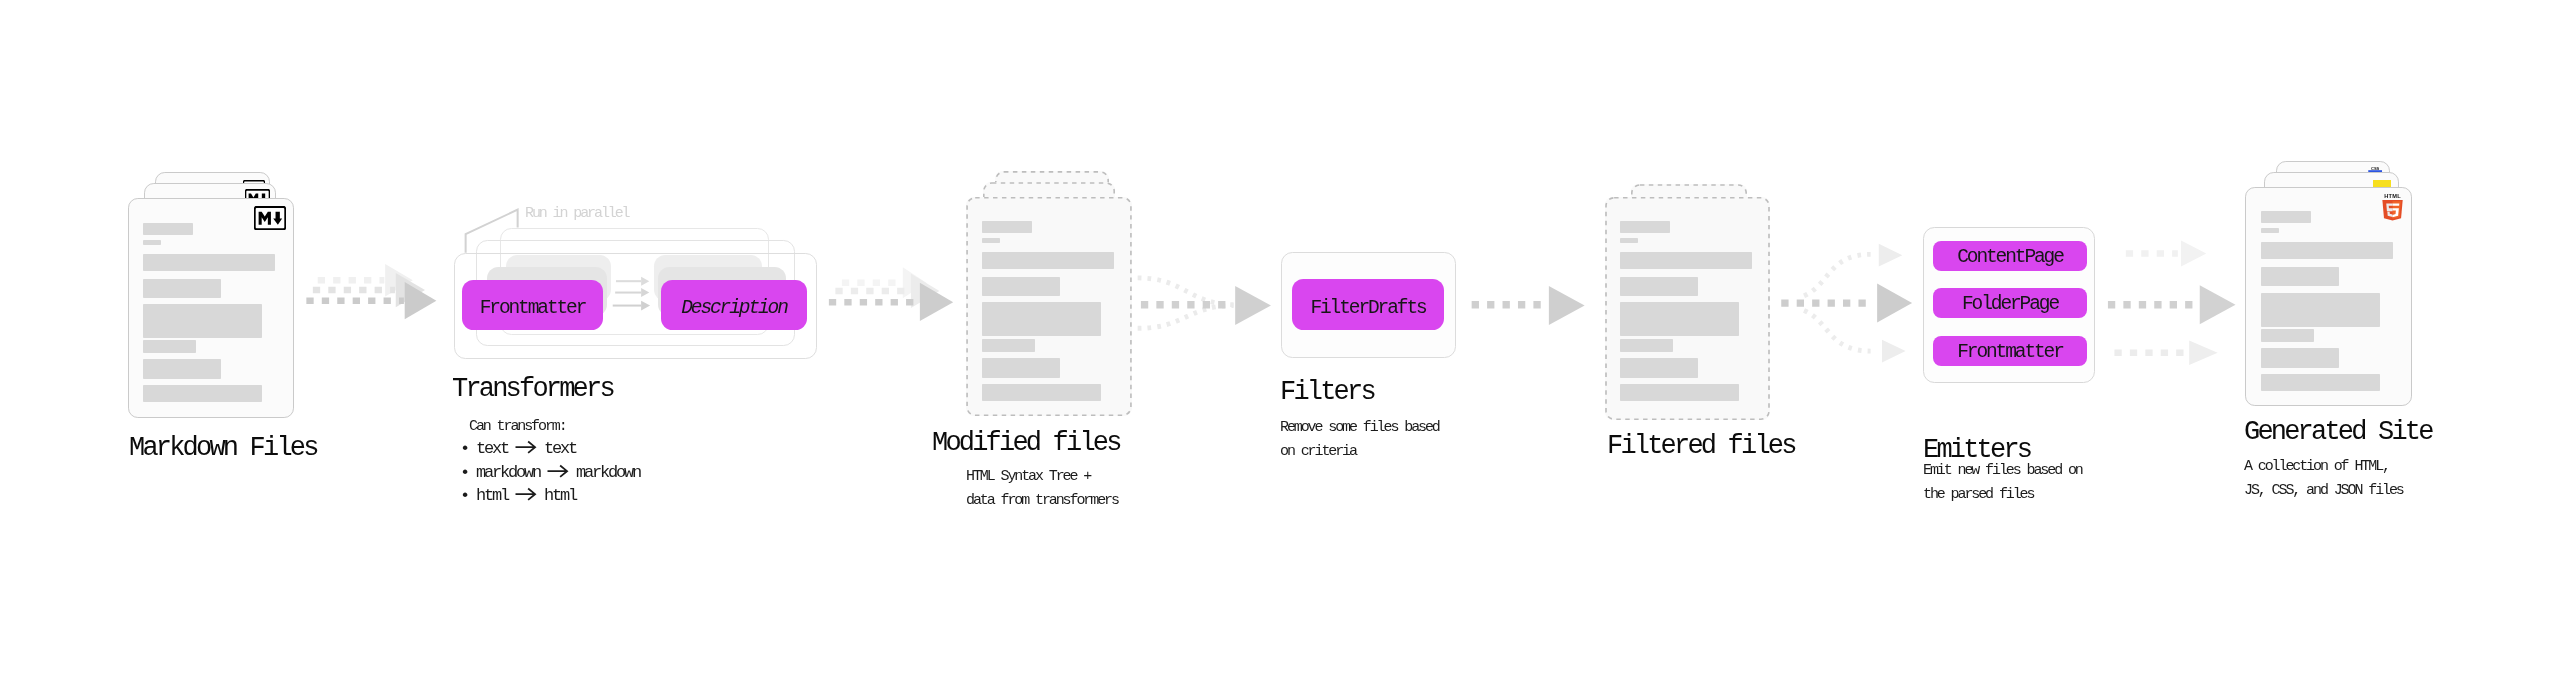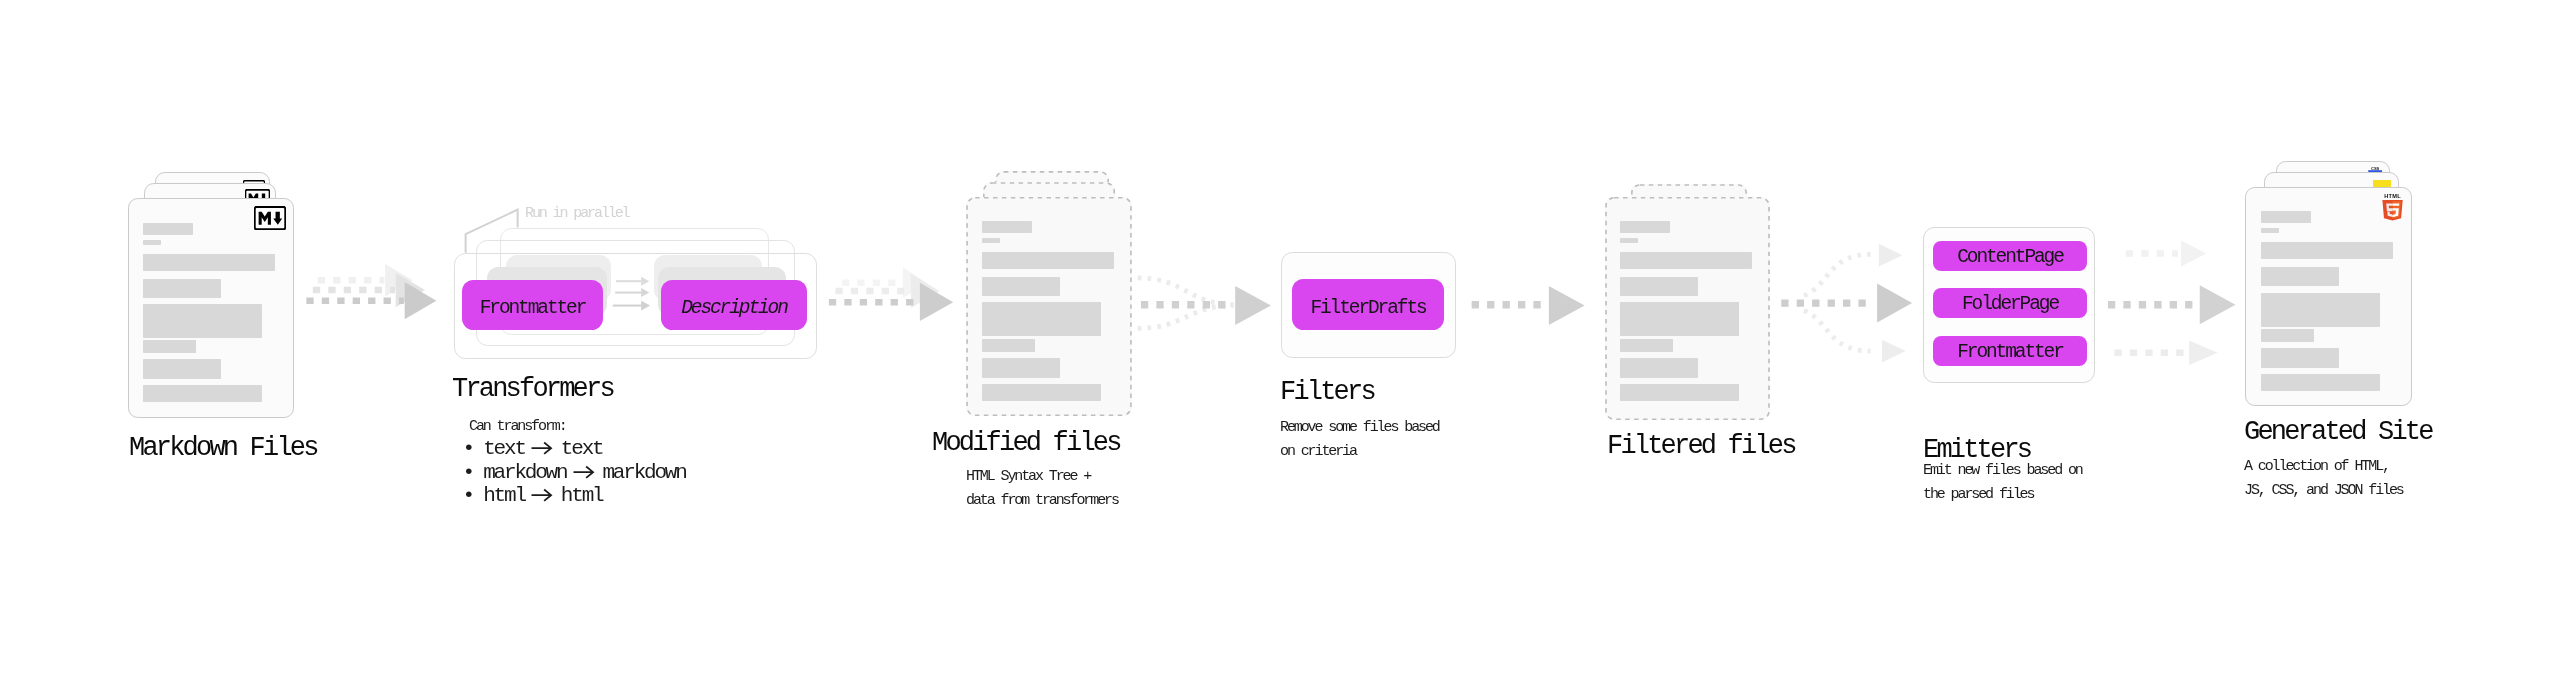--- a/index.html
+++ b/index.html
@@ -117,21 +117,21 @@
 <div class="box" style="left:476px;top:240px;width:319px;height:106px;border-color:#e3e3e3;"></div>
 <div class="box" style="left:454px;top:253px;width:363px;height:106px;"></div>
 <div class="ghost2" style="left:506px;top:255px;width:105px;height:46px;"></div>
 <div class="ghost2" style="left:654px;top:255px;width:108px;height:46px;"></div>
 <div class="ghost1" style="left:487px;top:267px;width:120px;height:49px;"></div>
 <div class="ghost1" style="left:658px;top:267px;width:128px;height:49px;"></div>
 <div class="btn" style="left:462px;top:280px;width:141px;height:50px;">Frontmatter</div>
 <div class="btn" style="left:661px;top:280px;width:146px;height:50px;font-style:italic;">Description</div>
 <div class="title" style="left:452px;top:376px;">Transformers</div>
 <div class="txt" style="left:452px;top:415px;margin-left:17px;">Can transform:</div>
-<div class="txt" style="left:452px;top:437px;font-size:21px;letter-spacing:-2.2px;"> • text<svg width="23" height="16.3" viewBox="0 0 28 20" style="vertical-align:-2.4px;margin:0 6.5px;">
+<div class="txt" style="left:452px;top:437px;font-size:17px;letter-spacing:-2.2px;"> • text<svg width="23" height="16.3" viewBox="0 0 28 20" style="vertical-align:-2.4px;margin:0 6.5px;">
       <path d="M0.5 10 H23 M16 3 L24.5 10 L16 17" stroke="#1c1c1c" stroke-width="2.2" fill="none"></path>
     </svg>text
  • markdown<svg width="23" height="16.3" viewBox="0 0 28 20" style="vertical-align:-2.4px;margin:0 6.5px;">
       <path d="M0.5 10 H23 M16 3 L24.5 10 L16 17" stroke="#1c1c1c" stroke-width="2.2" fill="none"></path>
     </svg>markdown
  • html<svg width="23" height="16.3" viewBox="0 0 28 20" style="vertical-align:-2.4px;margin:0 6.5px;">
       <path d="M0.5 10 H23 M16 3 L24.5 10 L16 17" stroke="#1c1c1c" stroke-width="2.2" fill="none"></path>
     </svg>html</div>
 
 <div class="dcard" style="left:995px;top:171px;width:114px;height:49px;"></div>

